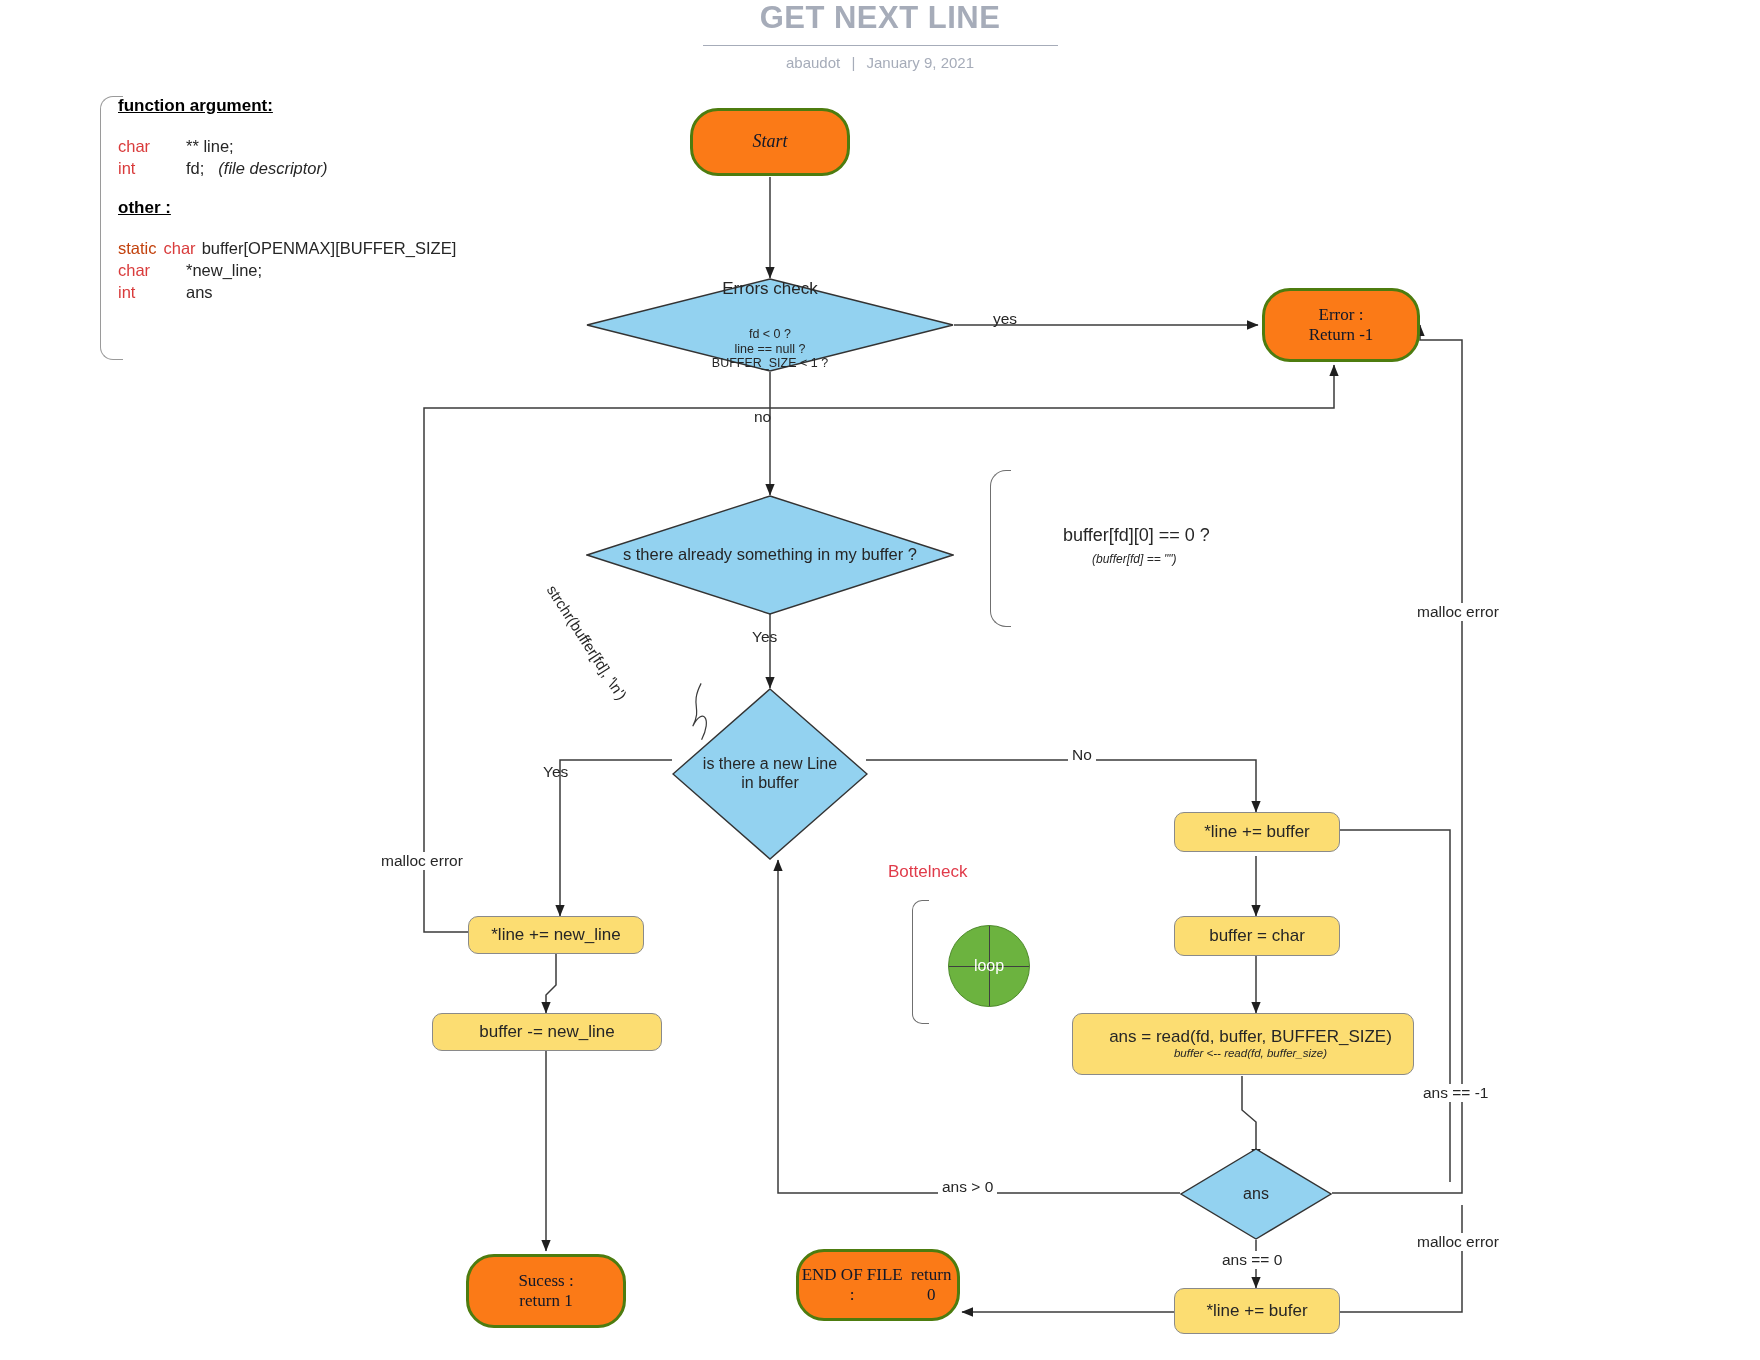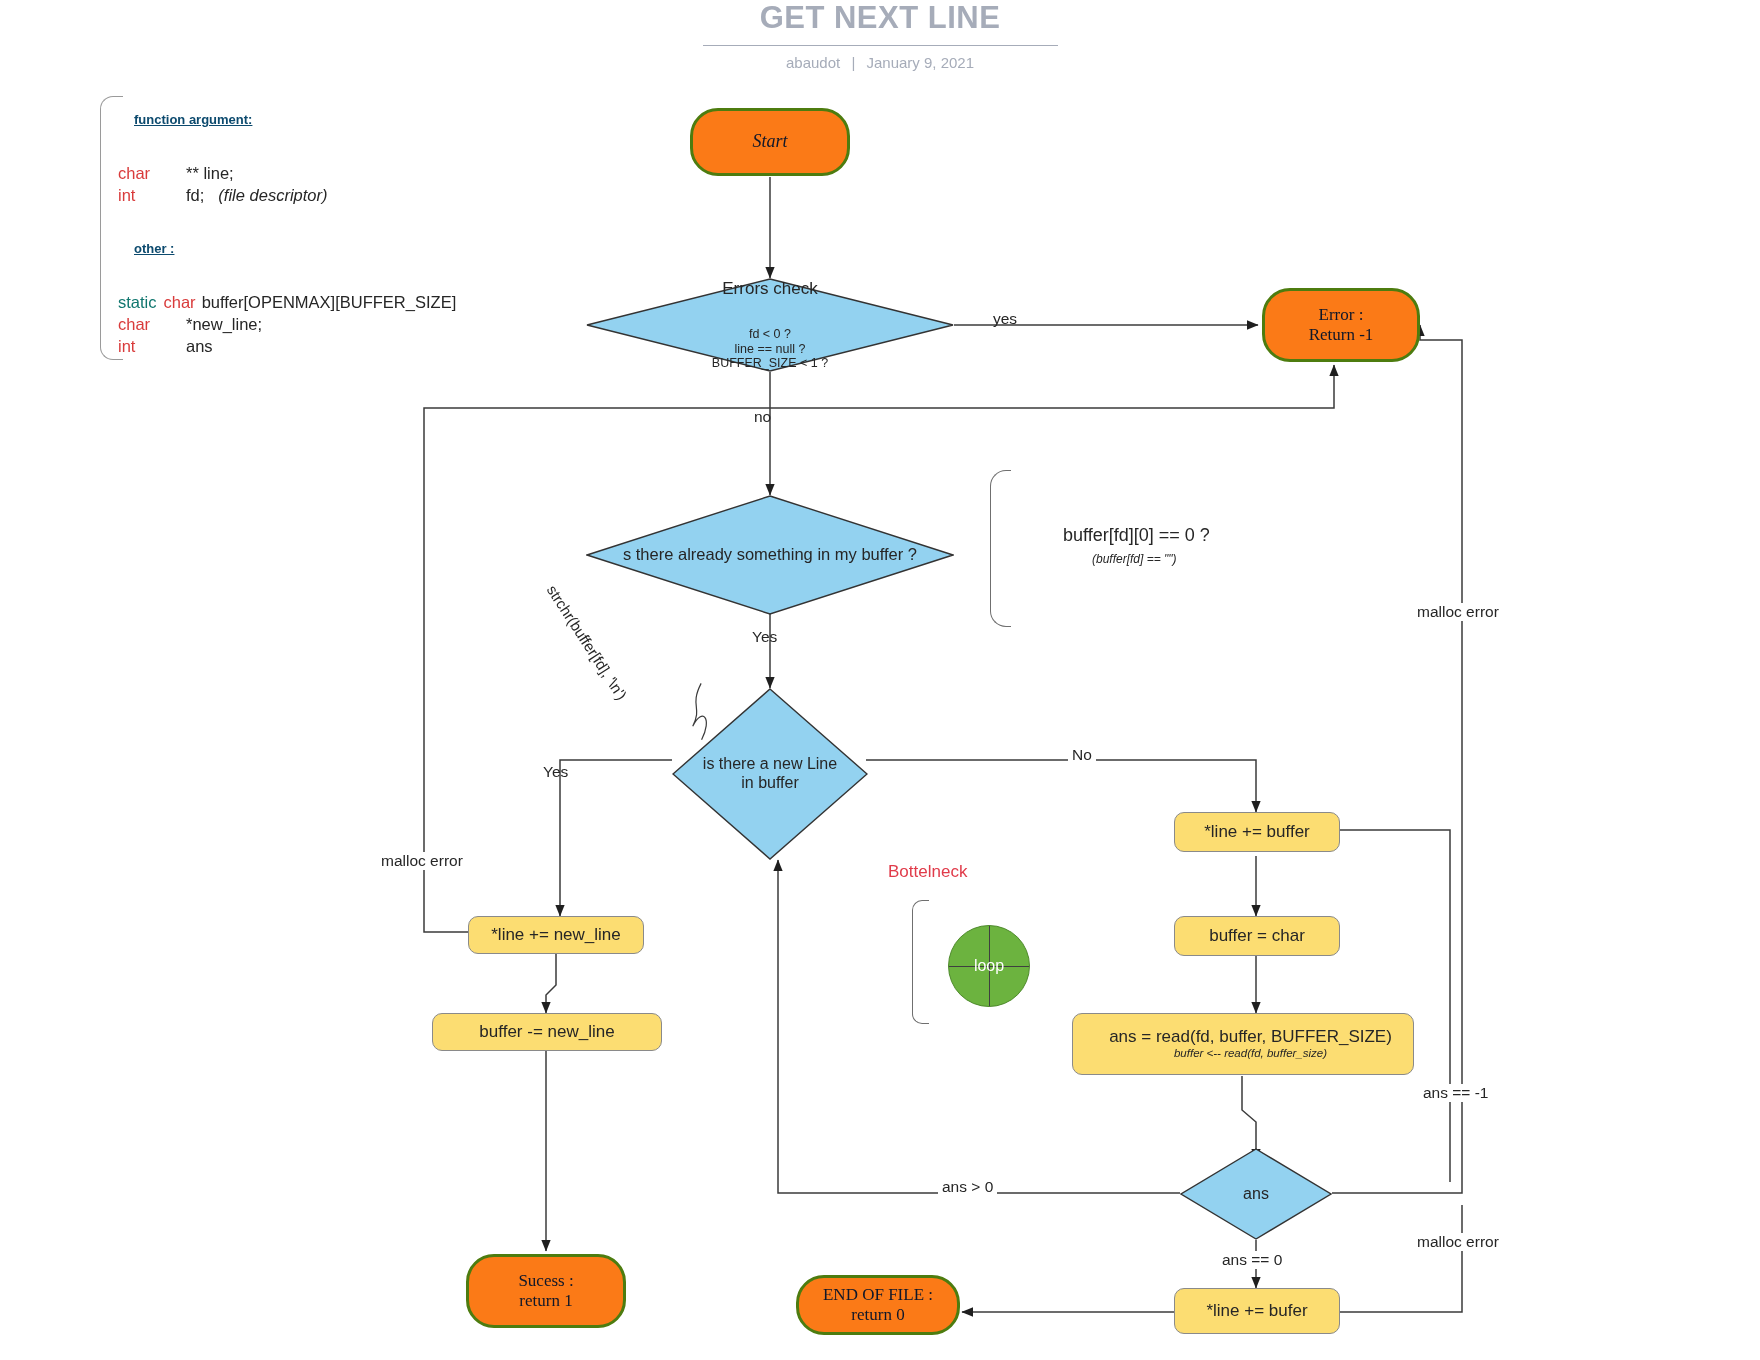--- a/index.html
+++ b/index.html
@@ -11,26 +11,26 @@
   .hdr-title{font-size:31px;letter-spacing:.5px;color:#a6acb9;font-weight:bold;padding-bottom:4px;}
   .hdr-rule{width:355px;height:1px;background:#a6acb9;margin:5px auto 0 auto;}
   .hdr-sub{font-size:15px;color:#a6acb9;margin-top:8px;}
   .hdr-sub .sep{padding:0 7px;}
 
   
   .legend{position:absolute;left:118px;top:96px;width:430px;font-size:16.5px;color:#262626;}
   .legend .brace{position:absolute;left:-18px;top:0;width:22px;height:262px;
       border-left:1.4px solid #9a9a9a;border-top:1.4px solid #9a9a9a;border-bottom:1.4px solid #9a9a9a;
       border-top-left-radius:13px;border-bottom-left-radius:13px;}
-  .legend h4{margin:16px;font-size:13px;font-weight:bold;text-decoration:underline;color:#0c4a6e;}
+  .legend h4{margin:0;font-size:17px;font-weight:bold;text-decoration:underline;color:#000000;}
   .legend .gap{height:19px;}
   .legend .row{display:flex;line-height:22px;}
   .legend .kw{width:68px;}
   .red{color:#d93b3b;}
-  .green{color:#0f766e;}
+  .green{color:#c2410c;}
   .ital{font-style:italic;}
   .legend .val{white-space:pre;}
 
   
   .node{position:absolute;box-sizing:border-box;display:flex;align-items:center;justify-content:center;
         text-align:center;line-height:1.18;}
   .term{background:#fb7a17;border:3px solid #4d7c0f;border-radius:28px;color:#0f172a;font-size:17px;font-family:Liberation Serif, serif;}
   .term.start{font-style:italic;font-size:18px;}
   .proc{background:#fcdd72;border:1px solid #8a8a8a;border-radius:10px;color:#262626;font-size:17px;}
   .dec{background:#93d2f0;}
@@ -236,21 +236,21 @@
     </svg>
     <div class="dtxt" style="font-size:16px;">
       <span>ans</span>
     </div>
   </div>
 
   <div class="node proc" style="left:1174px;top:1288px;width:166px;height:46px;">
     <span>*line += bufer</span>
   </div>
 
-  <div class="node term" style="left:796px;top:1275px;width:164px;height:60px;flex-direction:column;">
+  <div class="node term" style="left:796px;top:1249px;width:164px;height:72px;flex-direction:row;">
     <span>END OF FILE :</span>
     <span>return 0</span>
   </div>
 
   <div class="lbl bottle" style="left:888px;top:862px;">
     <span>Bottelneck</span>
   </div>
   <div class="brace2" style="left:912px;top:900px;width:16px;height:122px;border-top-left-radius:10px;border-bottom-left-radius:10px;"></div>
   <div class="loopc" style="left:948px;top:925px;width:80px;height:80px;">
     <div class="cx"></div>

